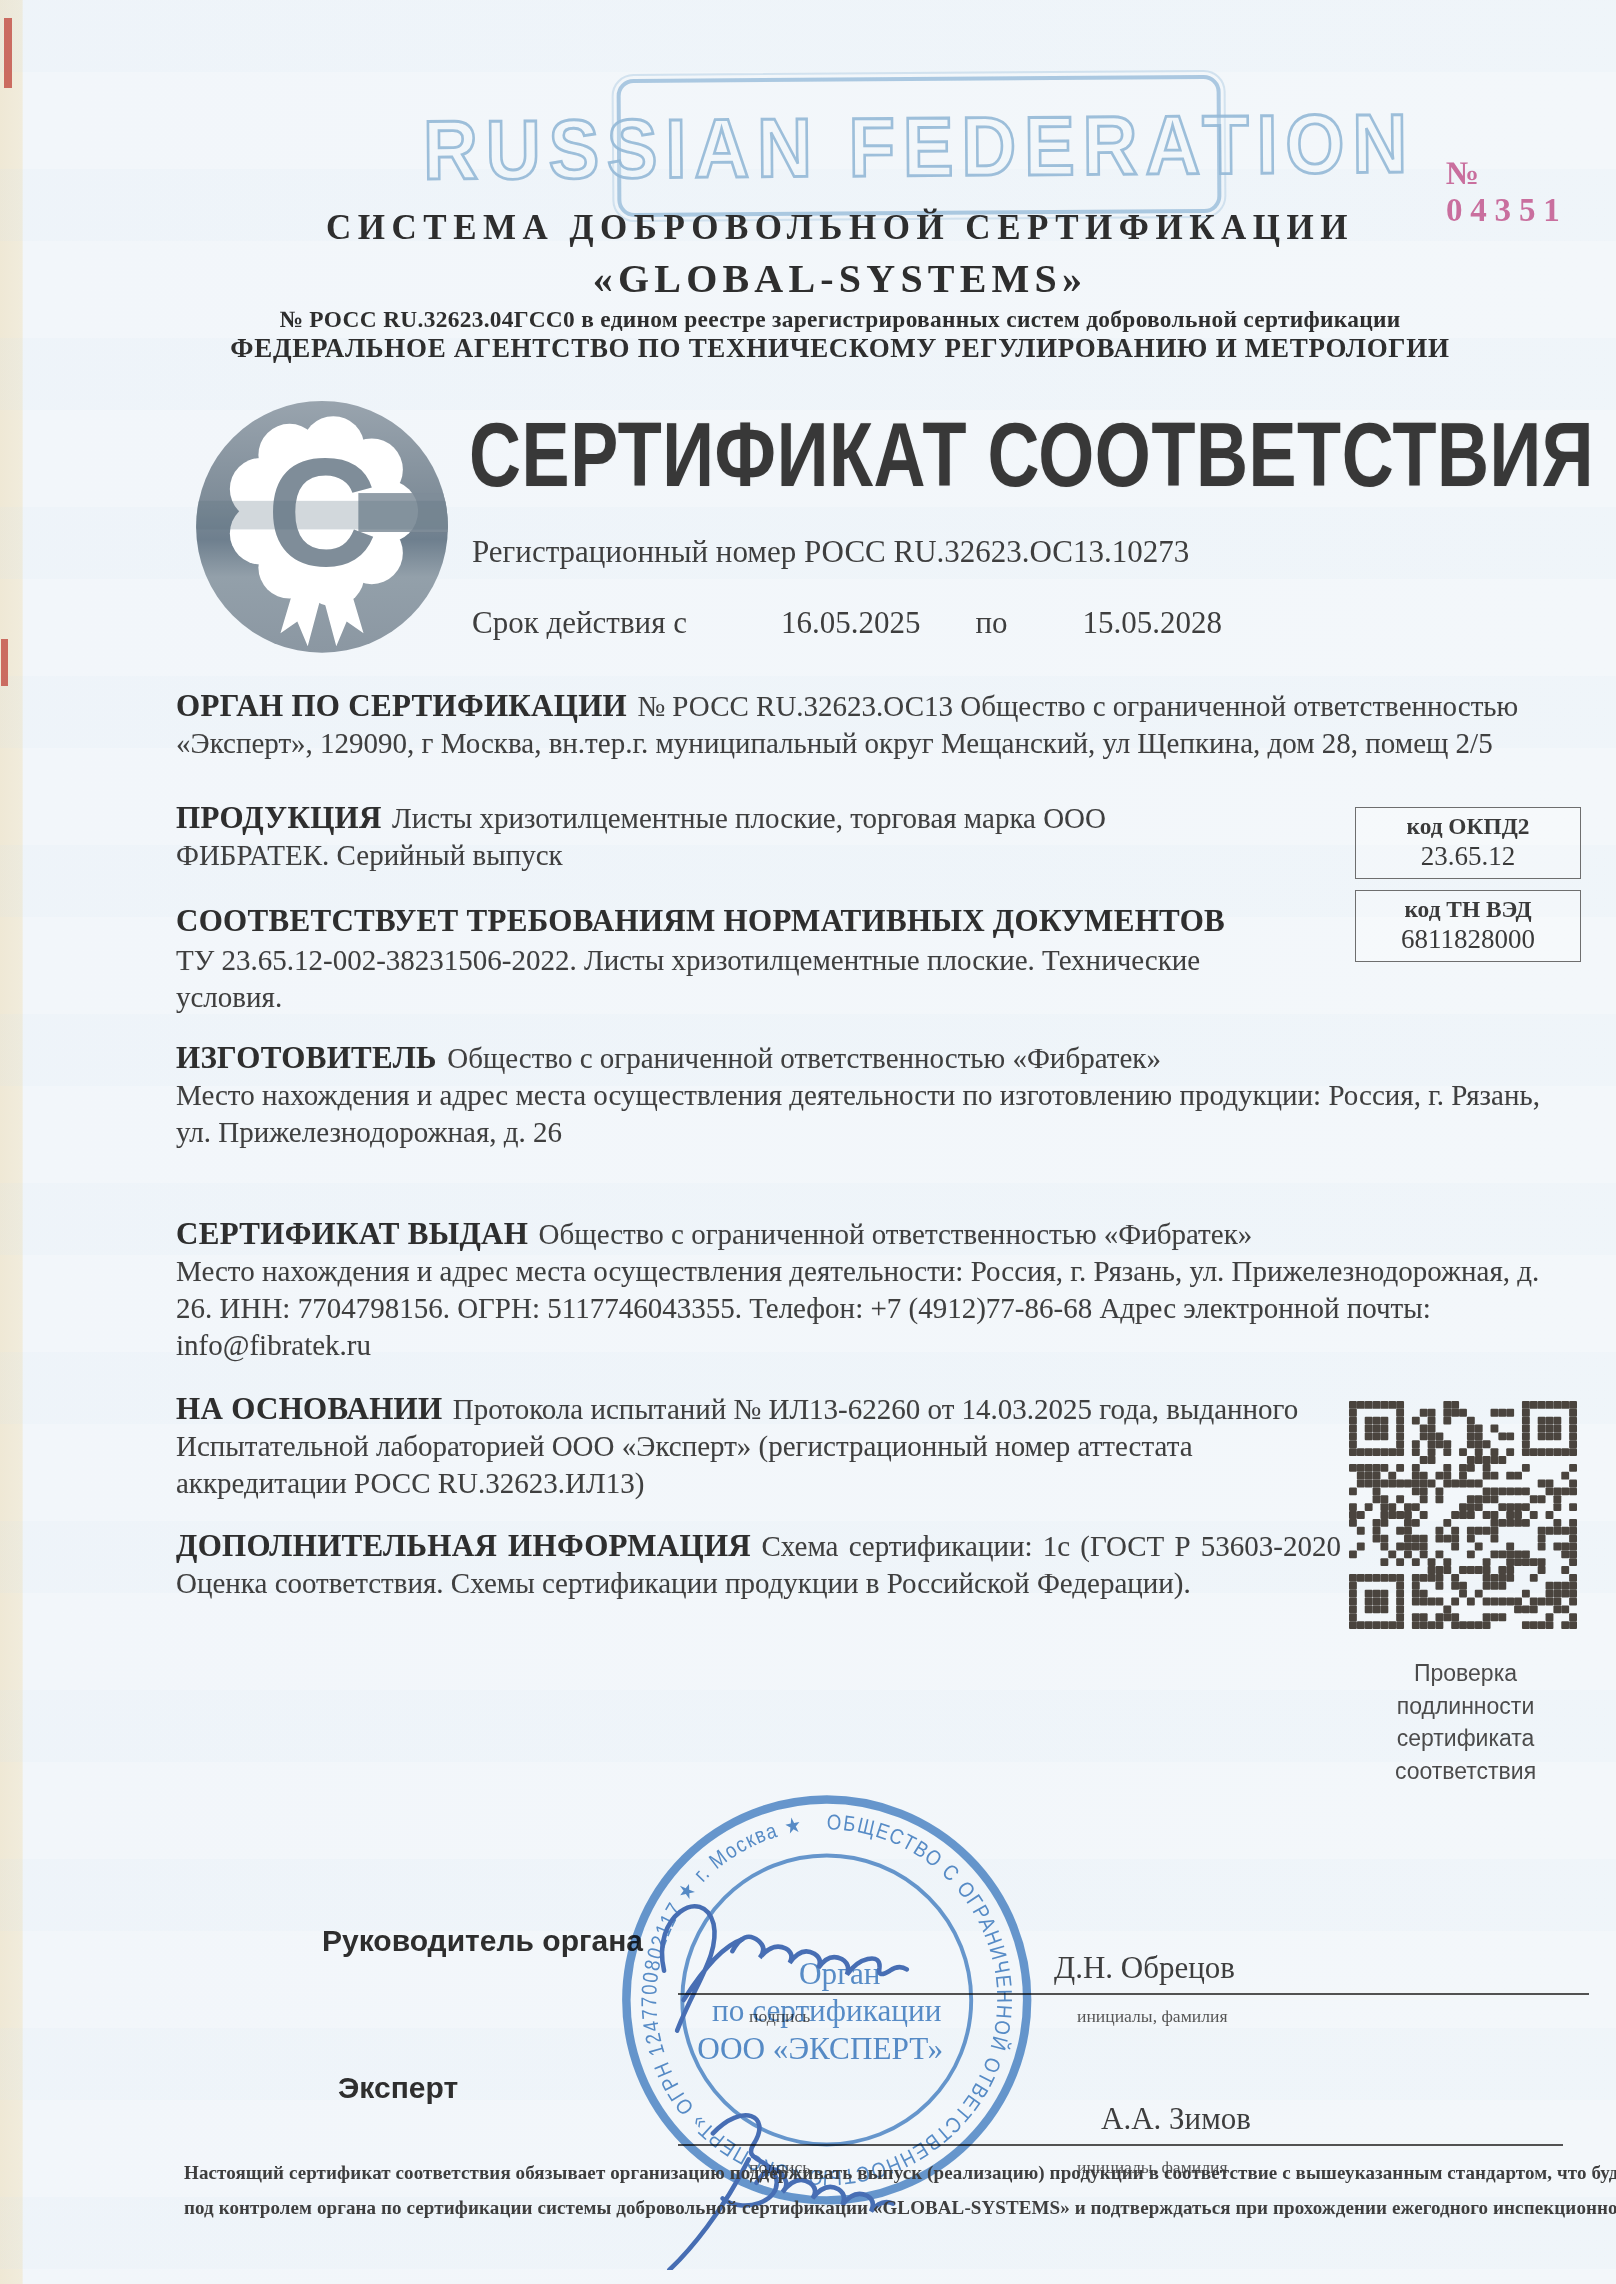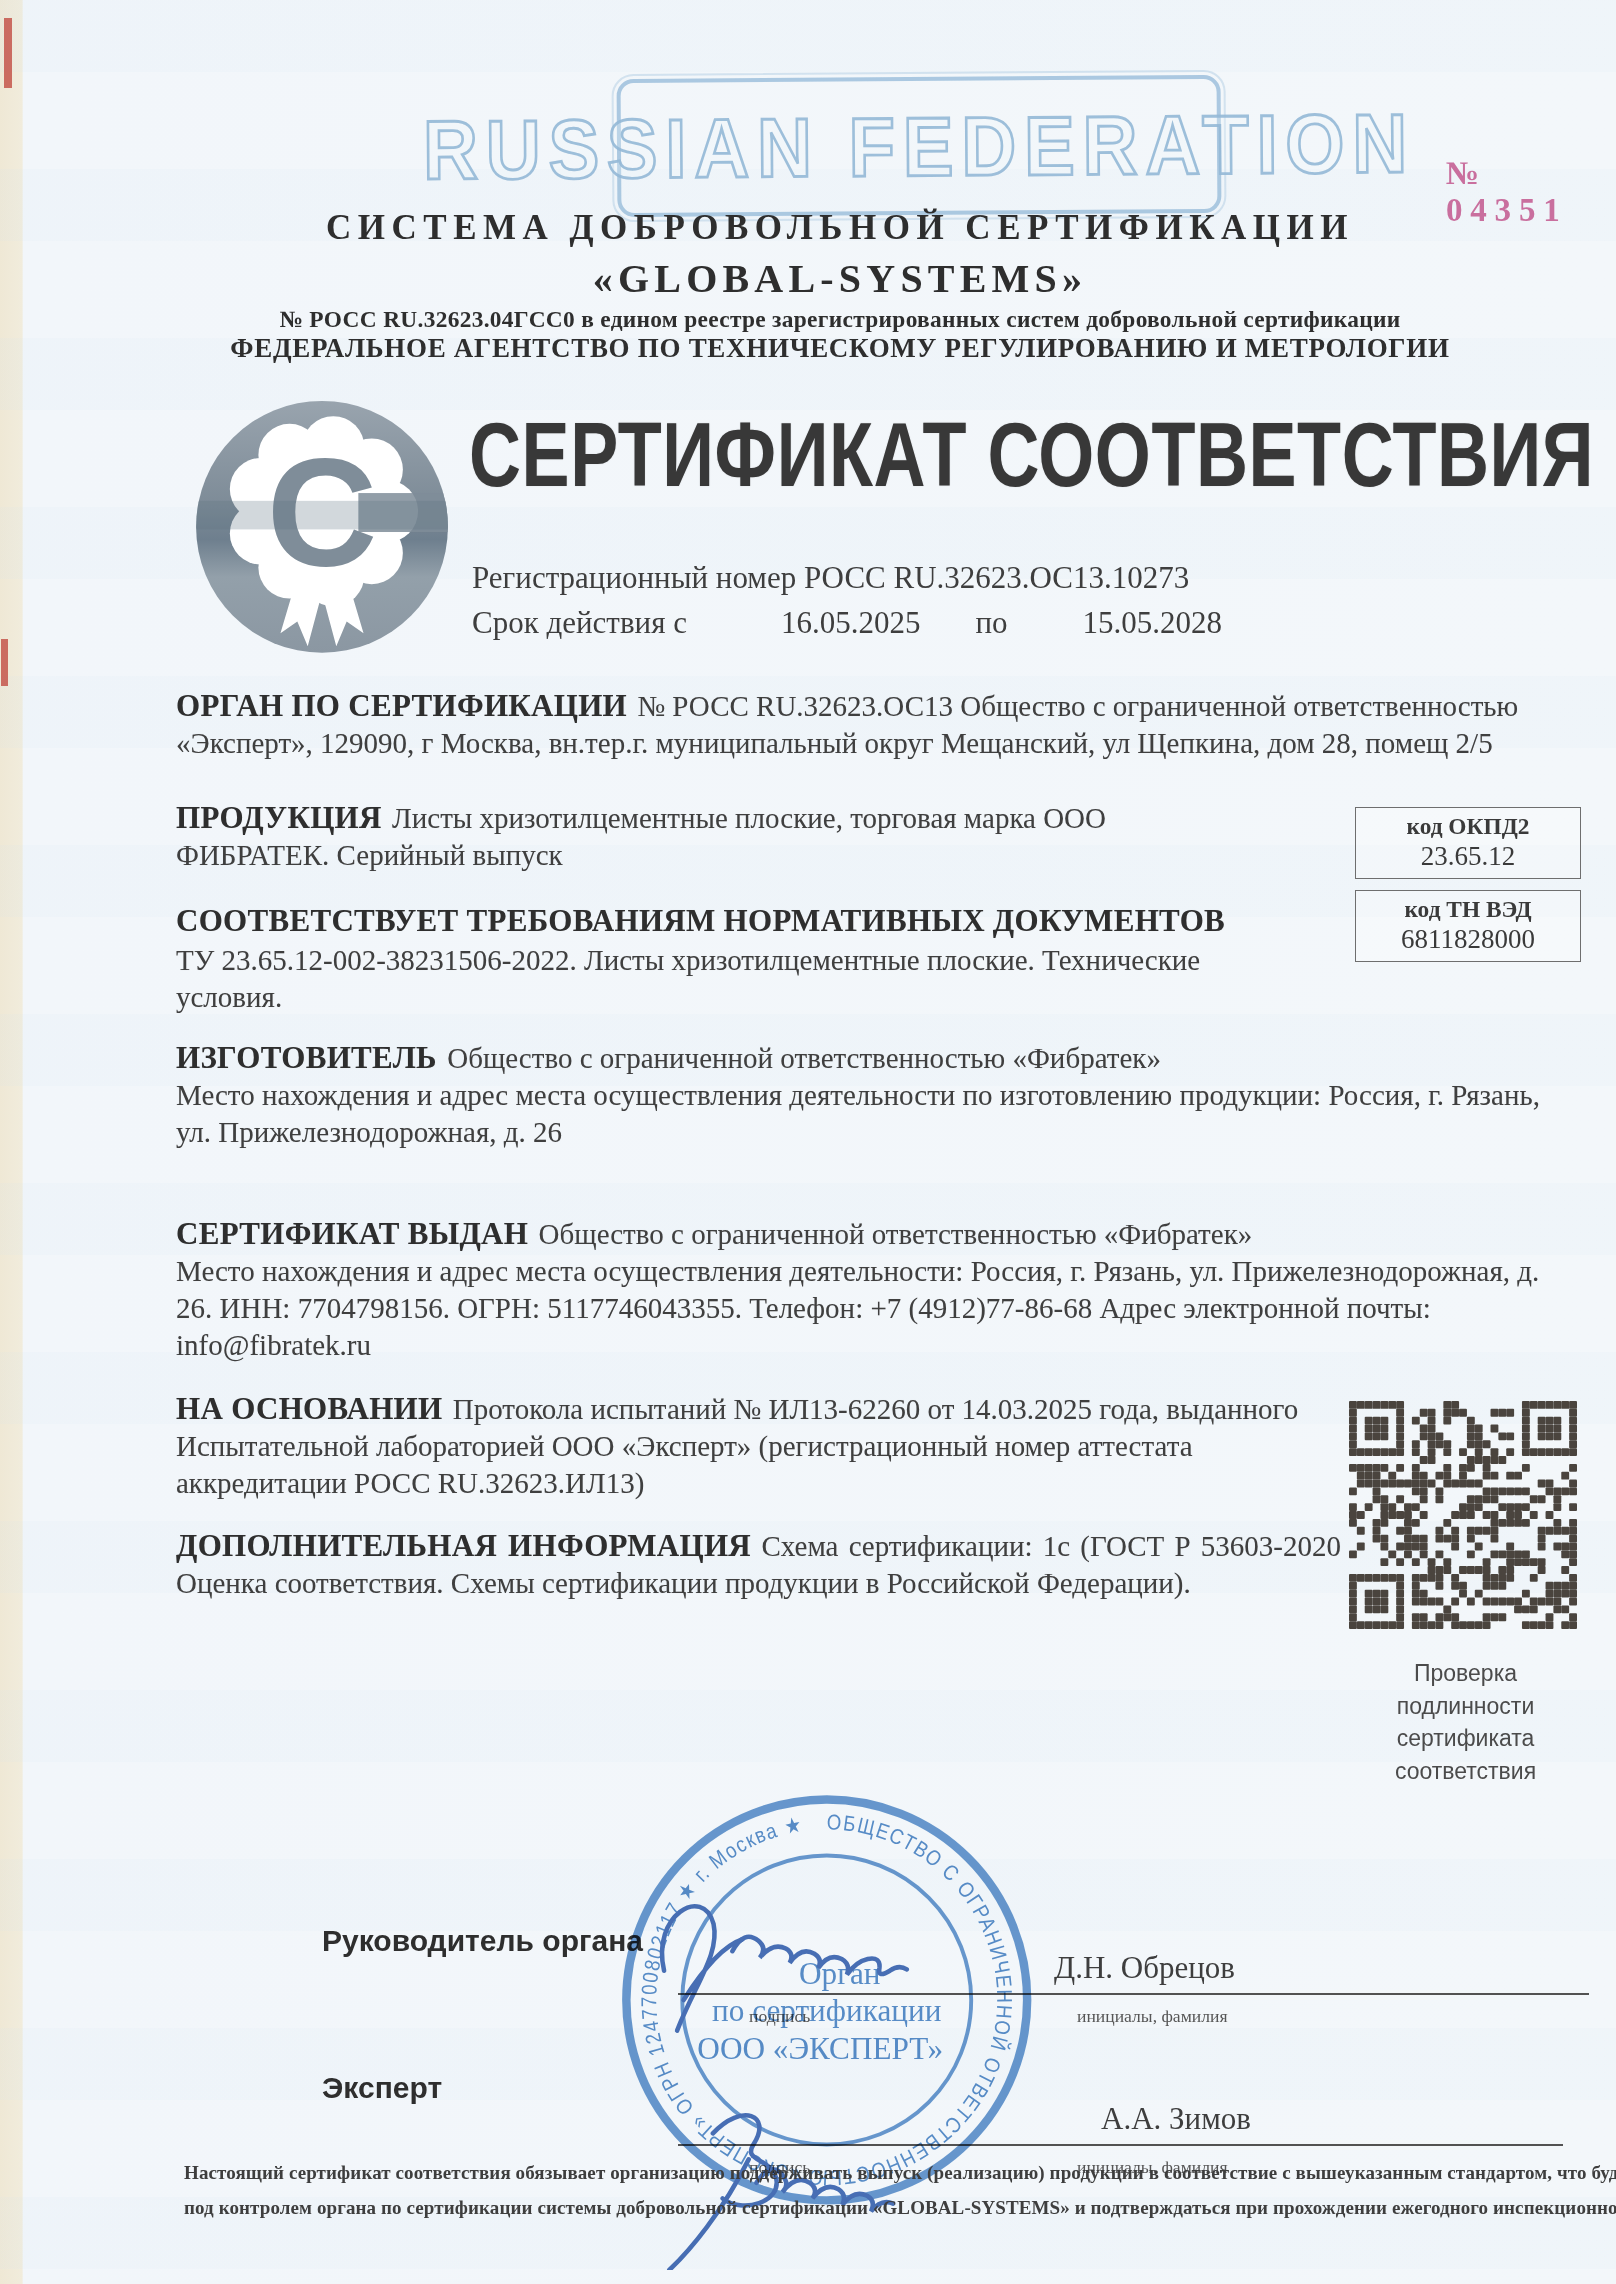--- a/index.html
+++ b/index.html
@@ -23,21 +23,21 @@
     letter-spacing:7.8px;color:#c96f9e;}
   .center{position:absolute;left:98px;width:1484px;text-align:center;color:#2e2e2e;font-weight:bold;}
   .h-sys{top:208px;font-size:35px;letter-spacing:6.5px;}
   .h-name{top:255px;font-size:40px;letter-spacing:5.2px;}
   .h-reg{top:306px;font-size:23.4px;letter-spacing:0.3px;}
   .h-agency{top:333px;font-size:27px;letter-spacing:0.7px;}
   .emblem{position:absolute;left:192px;top:397px;width:260px;height:283px;}
   .bigtitle{position:absolute;left:469px;top:404px;font-family:"Liberation Sans",sans-serif;
     font-weight:bold;font-size:90px;color:#383838;transform:scaleX(.8);transform-origin:left top;
     white-space:nowrap;letter-spacing:0.7px;text-shadow:0 0 1.3px rgba(60,60,60,.25);}
-  .regline{position:absolute;left:472px;top:560px;font-size:31px;color:#3e3e3e;}
+  .regline{position:absolute;left:472px;top:534px;font-size:31px;color:#3e3e3e;}
   .validity{position:absolute;left:472px;top:605px;font-size:31px;color:#3e3e3e;}
   .validity .gap1{margin-left:94px;font-family:Liberation Serif, serif;} .validity .gap2{margin-left:55px;} .validity .gap3{margin-left:75px;}
   .sec{position:absolute;left:176px;width:1403px;font-size:29px;line-height:37px;color:#3f3f3f;
     text-shadow:0 0 0.7px rgba(70,70,70,.2);}
   .sec .h{font-weight:bold;font-size:31px;color:#2e2e2e;margin-right:10.4px;letter-spacing:0.3px;}
   .sec .hline{display:block;font-weight:bold;font-size:31px;color:#2e2e2e;letter-spacing:0.3px;margin-bottom:2.6px;}
   .just{text-align:justify;}
   .codebox{position:absolute;left:1355px;width:224px;border:1.3px solid #6e6e6e;text-align:center;
     color:#3a3a3a;background:rgba(255,255,255,.25);}
   .codebox .cb-label{font-weight:bold;font-size:23.4px;padding-top:5.2px;}
@@ -583,21 +583,21 @@
   <div class="sec just" style="top:1527px;width:1165px;">
     <span class="h">ДОПОЛНИТЕЛЬНАЯ ИНФОРМАЦИЯ</span><span>Схема сертификации: 1с (ГОСТ Р 53603-2020 Оценка соответствия. Схемы сертификации продукции в Российской Федерации).</span>
   </div>
 
   <div class="role" style="top:1924px;">Руководитель органа</div>
   <div class="sigline" style="left:678px;top:1993px;width:911px;"></div>
   <div class="signame" style="left:1054px;top:1950px;">Д.Н. Обрецов</div>
   <div class="sigcap" style="left:749px;top:2006px;">подпись</div>
   <div class="sigcap" style="left:1077px;top:2006px;">инициалы, фамилия</div>
 
-  <div class="role" style="top:2071px;">Эксперт</div>
+  <div class="role" style="top:2071px;margin-left:16px;">Эксперт</div>
   <div class="sigline" style="left:678px;top:2144px;width:885px;"></div>
   <div class="signame" style="left:1101px;top:2101px;">А.А. Зимов</div>
   <div class="sigcap" style="left:749px;top:2157px;">подпись</div>
   <div class="sigcap" style="left:1077px;top:2157px;">инициалы, фамилия</div>
 
   <svg class="stamp" viewBox="0 0 750 770">
     <defs>
       <path id="ringPath" d="M 370 93 a 262 262 0 1 1 -0.01 0 z"></path>
     </defs>
     <g stroke="#4d87c6" fill="none">

